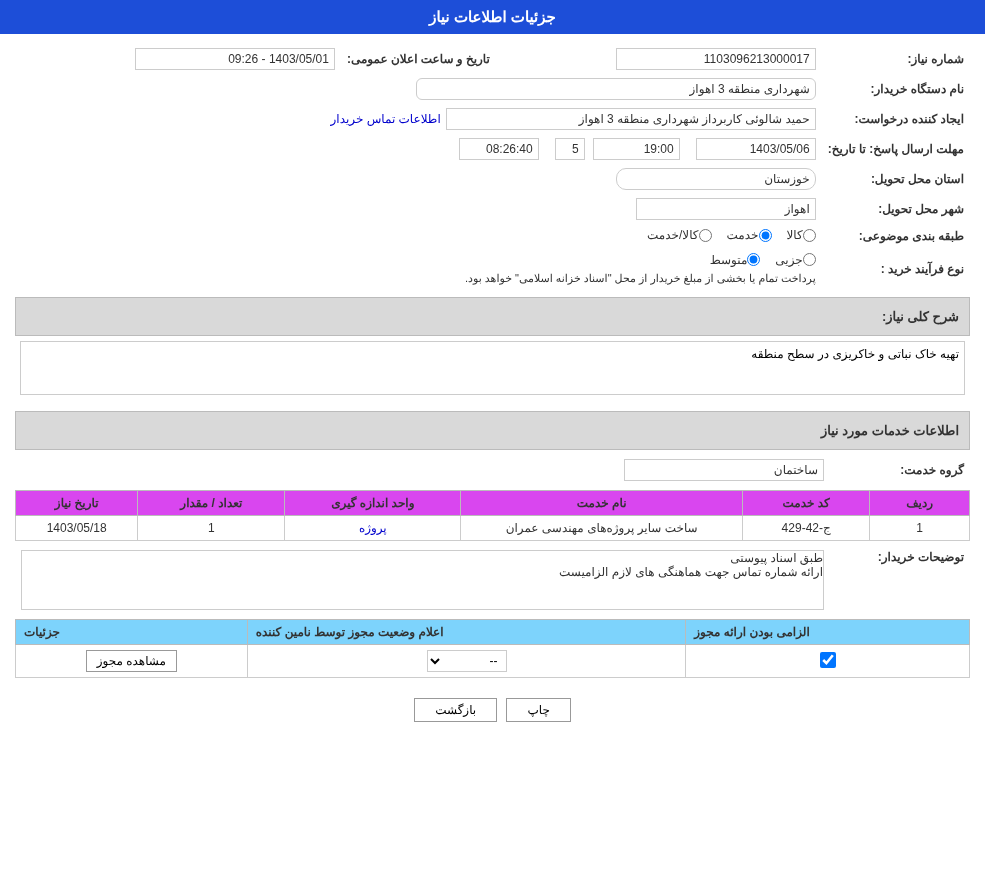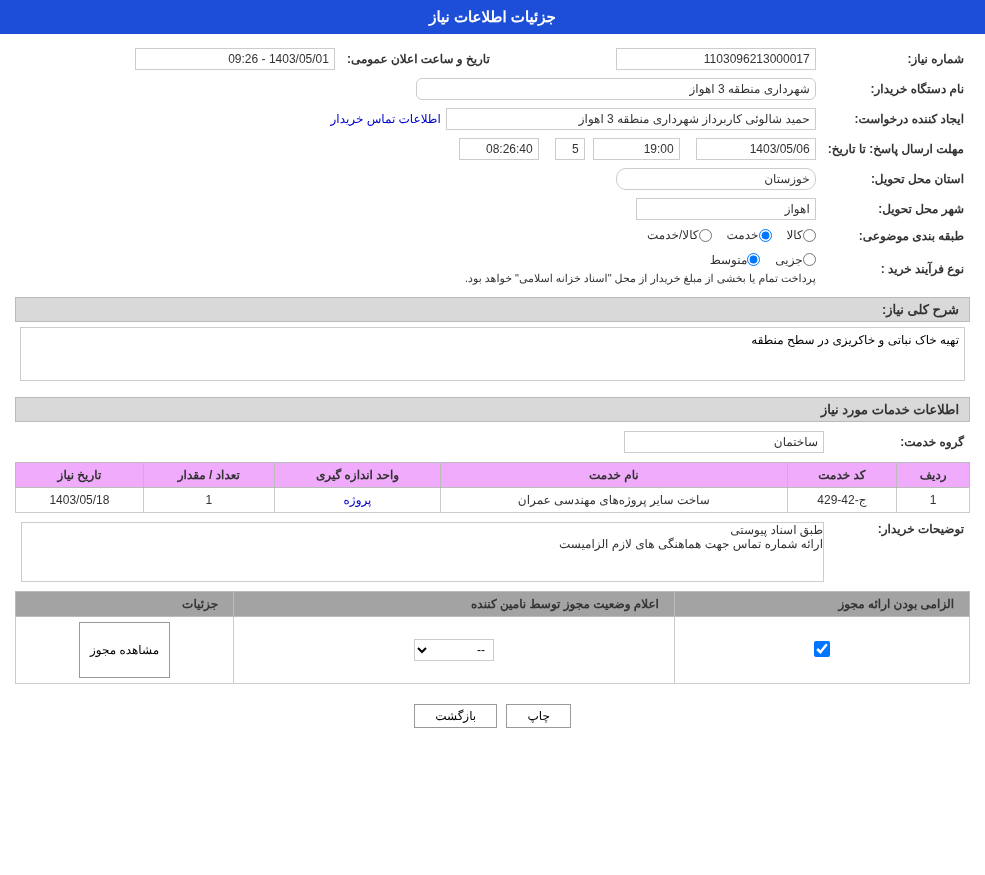--- a/index.html
+++ b/index.html
@@ -23,21 +23,21 @@
       padding: 8px 10px;
       font-size: 15px;
       font-weight: bold;
     }
     .main-content {
       padding: 10px 15px;
     }
     .section-title {
       background: #d9d9d9;
       border: 1px solid #bbb;
-      padding: 4px 10px;
+      padding: 11px 10px;
       font-weight: bold;
       font-size: 13px;
       margin: 8px 0 5px 0;
       text-align: right;
     }
     .info-table {
       width: 100%;
       border-collapse: collapse;
       margin-bottom: 5px;
     }
@@ -100,23 +100,23 @@
       font-family: Tahoma, Arial, sans-serif;
       font-size: 12px;
       direction: rtl;
     }
     .services-table {
       width: 100%;
       border-collapse: collapse;
       margin: 5px 0;
     }
     .services-table th {
-      background: #f0abfc;
+      background: #d946ef;
       border: 1px solid #bbb;
-      padding: 5px 8px;
+      padding: 5px 23px;
       text-align: center;
       font-weight: bold;
     }
     .services-table td {
       border: 1px solid #ccc;
       padding: 5px 8px;
       text-align: center;
     }
     .tozihat-box {
       border: 1px solid #ccc;
@@ -135,24 +135,24 @@
       text-align: center;
       margin: 8px 0 5px 0;
       color: #555;
     }
     .mojaz-table {
       width: 100%;
       border-collapse: collapse;
       margin: 5px 0;
     }
     .mojaz-table th {
-      background: #a3a3a3;
+      background: #7dd3fc;
       border: 1px solid #bbb;
-      padding: 5px 15px;
-      text-align: right;
+      padding: 5px 8px;
+      text-align: left;
       font-weight: bold;
     }
     .mojaz-table td {
       border: 1px solid #ccc;
       padding: 5px 8px;
       text-align: center;
     }
     .btn-primary {
       background: #fff;
       border: 1px solid #999;
@@ -185,21 +185,21 @@
       font-size: 12px;
       min-width: 80px;
     }
     .checkbox-field {
       width: 16px;
       height: 16px;
     }
     .moshahede-btn {
       background: #fff;
       border: 1px solid #999;
-      padding: 20px 10px;
+      padding: 3px 10px;
       cursor: pointer;
       font-family: Tahoma, Arial, sans-serif;
       font-size: 12px;
     }
   </style>
 </head>
 <body>
 
 <div class="page-wrapper">
 

